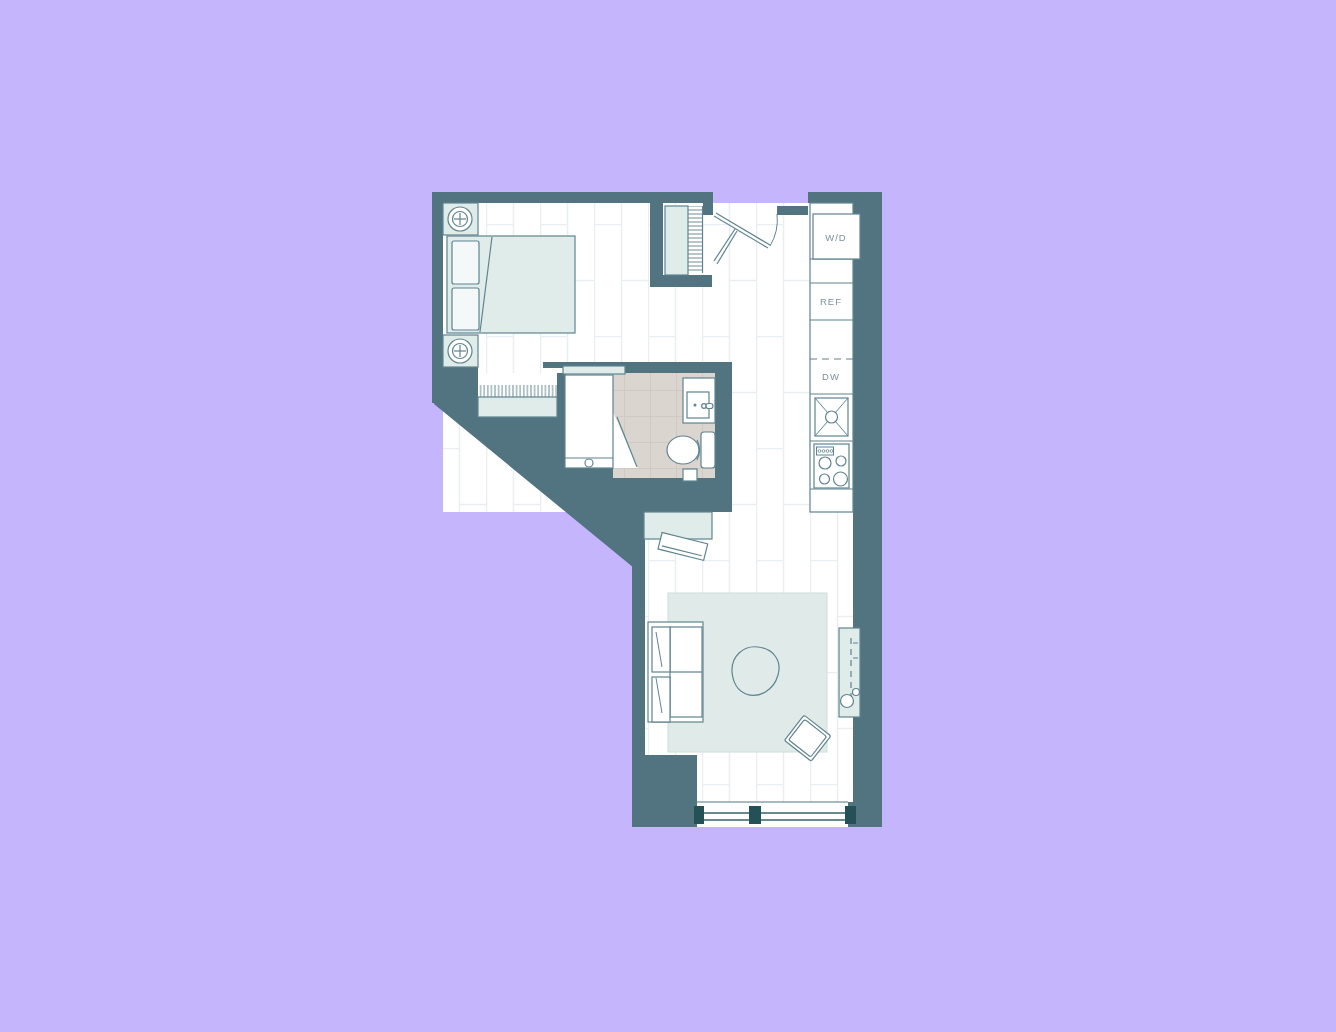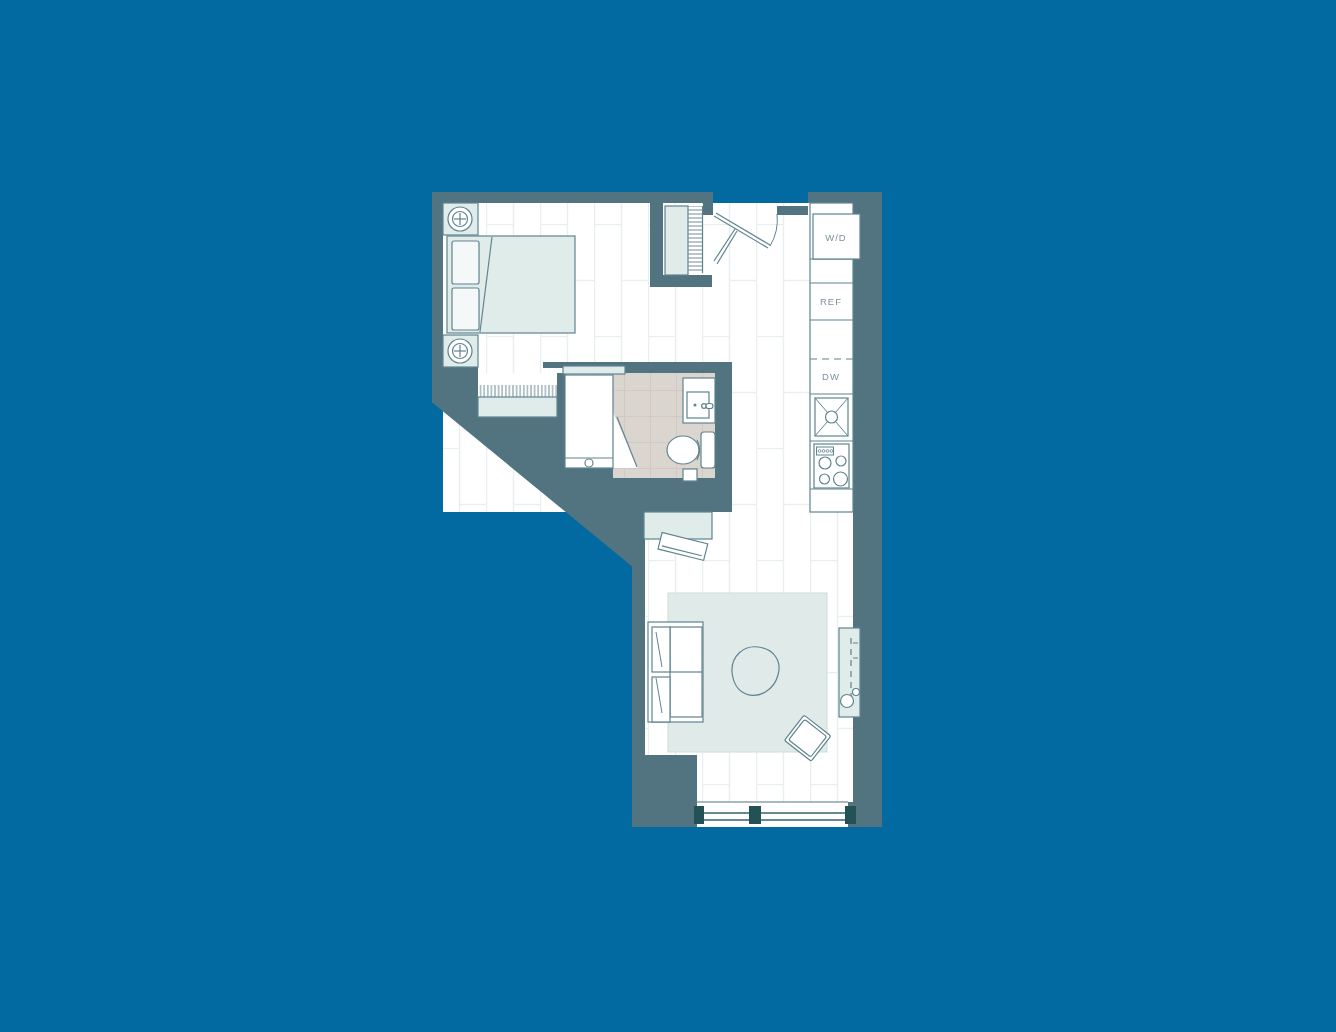--- a/index.html
+++ b/index.html
@@ -1,16 +1,16 @@
 <!DOCTYPE html>
 <html><head>
 <meta charset="utf-8">
 <style>
   html,body{margin:0;padding:0;background:#ffffff;}
-  .stage{position:relative;width:1336px;height:1032px;background:#0369a1;overflow:hidden;}
+  .stage{position:relative;width:1336px;height:1032px;background:#c4b5fd;overflow:hidden;}
   svg{position:absolute;left:0;top:0;}
   .appliance-label{
     font-family:"Liberation Sans", sans-serif;
     font-size:9.5px;
     letter-spacing:1px;
     fill:#7d929c;
     text-anchor:middle;
   }
 </style>
 </head>

